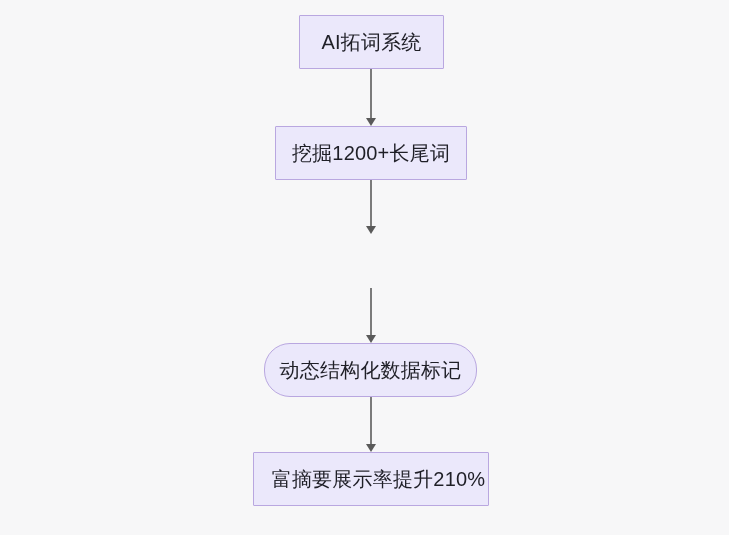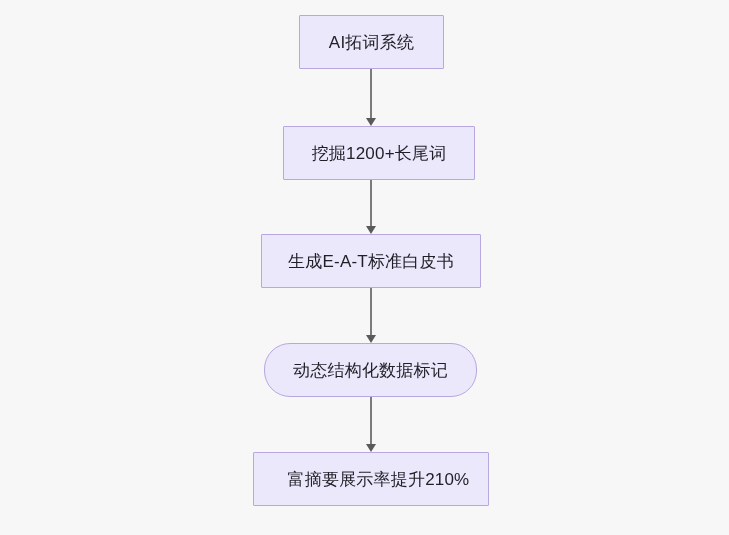--- a/index.html
+++ b/index.html
@@ -21,21 +21,21 @@
   .node {
     position: absolute;
     box-sizing: border-box;
     background: #ebe8fb;
     border: 1px solid #b9a7e0;
     border-radius: 1px;
     display: flex;
     align-items: center;
     justify-content: center;
     color: #1f1f27;
-    font-size: 17px;
+    font-size: 20px;
     line-height: 1;
     letter-spacing: 0.2px;
     white-space: nowrap;
   }
   .node-label {
     display: block;
   }
   .connector {
     position: absolute;
     width: 16px;
@@ -79,27 +79,24 @@
 
   <div class="connector" style="left:363px; top:397px; height:55px;">
     <div class="connector-line"></div>
     <div class="connector-head"></div>
   </div>
 
   <div class="node" style="left:299px; top:15px; width:145px; height:54px;">
     <span class="node-label">AI拓词系统</span>
   </div>
 
-  <div class="node" style="left:275px; top:126px; width:192px; height:54px;margin-left:8px;">
+  <div class="node" style="left:275px; top:126px; width:192px; height:54px;">
     <span class="node-label">挖掘1200+长尾词</span>
   </div>
 
-  <div class="node" style="left:261px; top:234px; width:220px; height:54px;">
-    <span class="node-label">生成E-A-T标准白皮书</span>
-  </div>
 
   <div class="node" style="left:264px; top:343px; width:213px; height:54px;border-radius:26px;">
     <span class="node-label">动态结构化数据标记</span>
   </div>
 
   <div class="node" style="left:253px; top:452px; width:236px; height:54px;padding-left:15px;">
     <span class="node-label">富摘要展示率提升210%</span>
   </div>
 
 </div>

